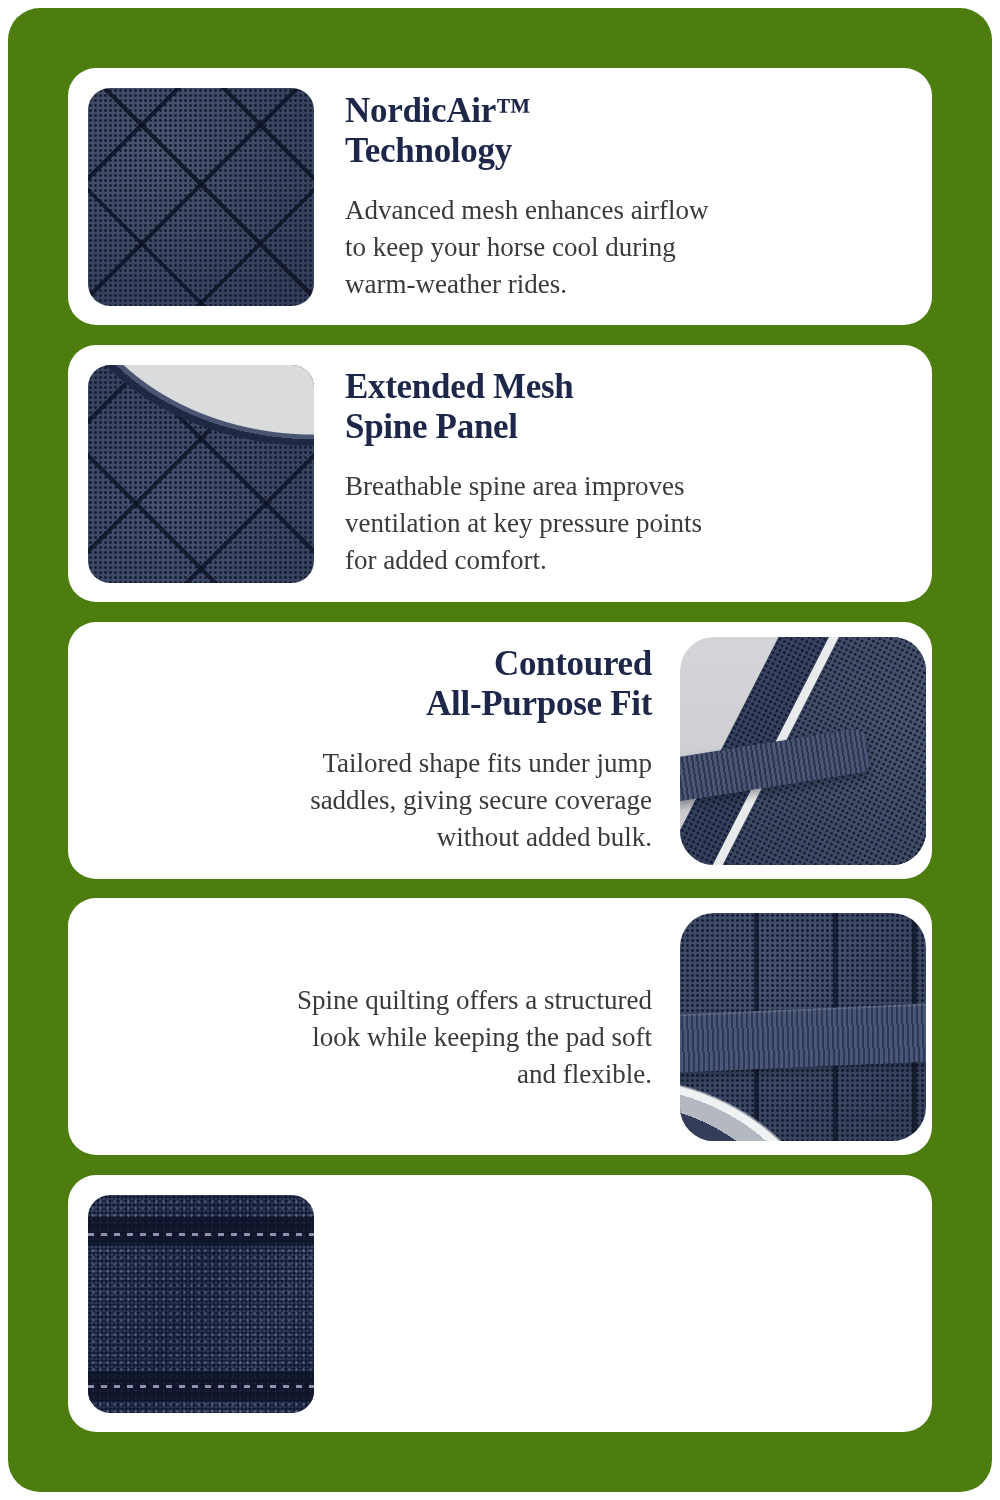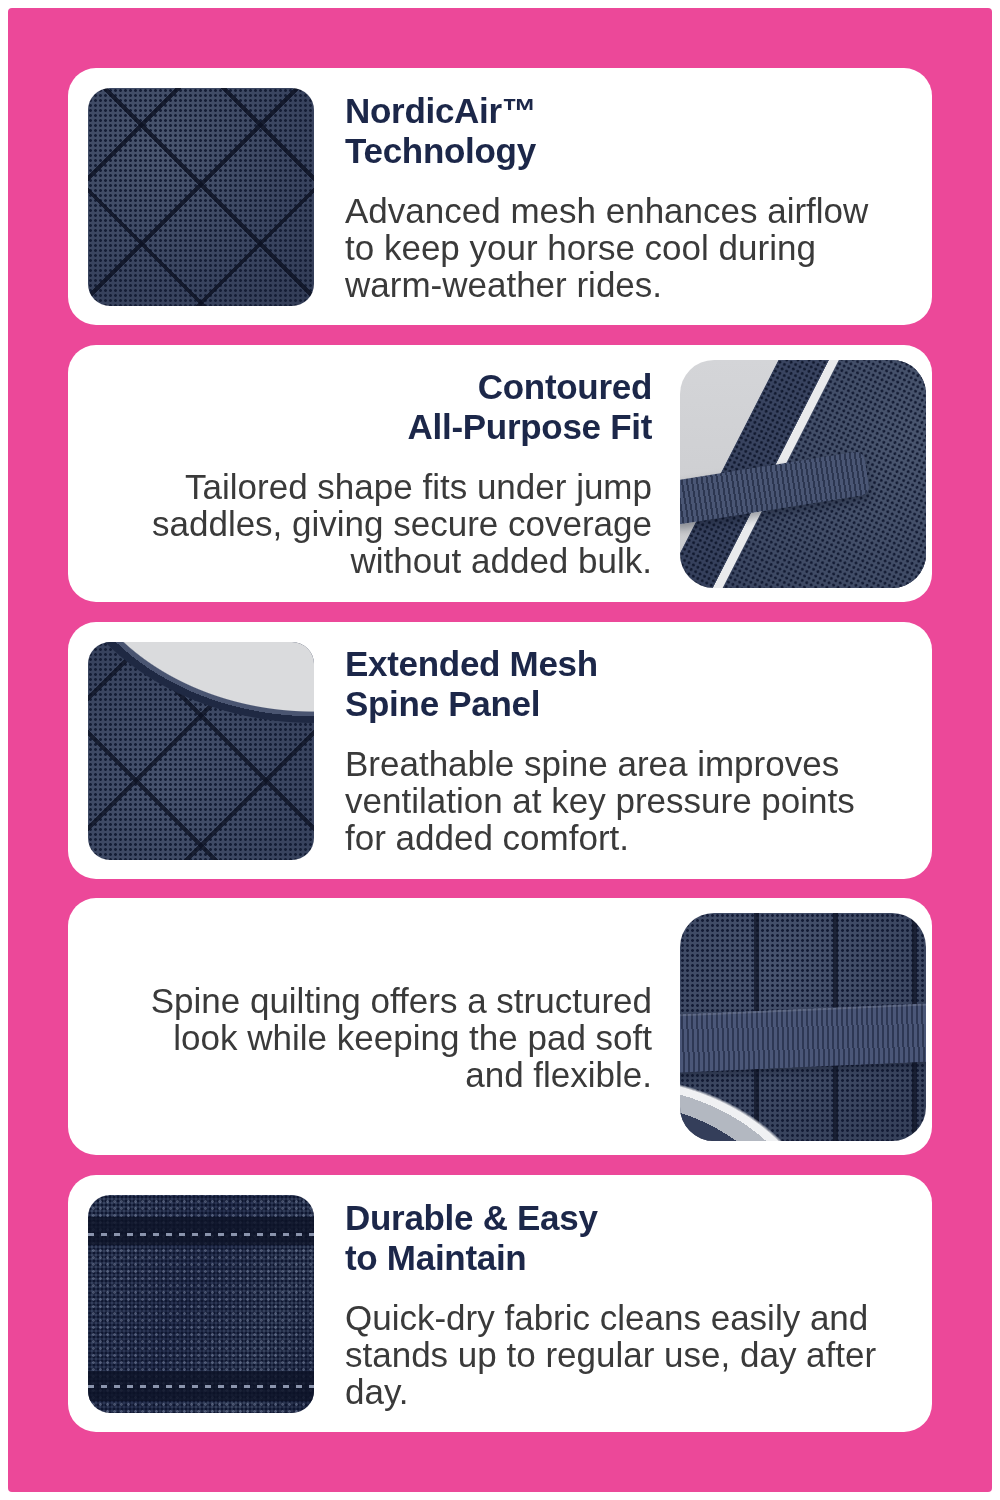--- a/index.html
+++ b/index.html
@@ -1,37 +1,37 @@
 <!DOCTYPE html>
 <html><head>
 <meta charset="utf-8">
 <style>
   html,body{margin:0;padding:0;}
   body{
     width:1000px;height:1500px;position:relative;background:#ffffff;
     font-family:"Liberation Sans", sans-serif;overflow:hidden;
   }
   .panel{
-    position:absolute;inset:8px;background:#ec4899;border-radius:4px;
+    position:absolute;inset:8px;background:#4d7c0f;border-radius:32px;
     padding:60px;box-sizing:border-box;
-    display:flex;flex-direction:column;justify-content:space-between;
+    display:flex;flex-direction:column;justify-content:space-between;font-family:Liberation Serif, serif;
   }
   .card{
     position:relative;flex:0 0 257px;height:257px;background:#ffffff;
     border-radius:28px;display:flex;align-items:center;
   }
   .copy{position:relative;flex:1;box-sizing:border-box;}
   .media-left  .copy{padding:0 36px 0 277px;text-align:left;}
   .media-right .copy{padding:0 280px 0 48px;text-align:right;}
   .title{
     margin:0;font-weight:700;font-size:35px;line-height:40px;
     color:#1c2749;letter-spacing:-0.3px;white-space:pre-line;
   }
   .desc{
-    margin:21px 0 0;font-weight:400;font-size:35px;line-height:37px;
+    margin:21px 0 0;font-weight:400;font-size:27px;line-height:37px;
     color:#3a3a3a;white-space:pre-line;
   }
 
   
   .photo{position:absolute;overflow:hidden;}
   .media-left  .photo{left:20px;top:20px;width:226px;height:218px;border-radius:22px;}
   .media-right .photo{right:6px;top:15px;width:246px;height:228px;border-radius:34px;}
 
   
   .ph-diamond{
@@ -134,61 +134,54 @@
     <div class="photo ph-diamond"></div>
     <div class="copy">
       <h2 class="title">NordicAir™
 Technology</h2>
       <p class="desc">Advanced mesh enhances airflow
 to keep your horse cool during
 warm-weather rides.</p>
     </div>
   </article>
 
+  <article class="card media-left">
+    <div class="photo ph-curve"></div>
+    <div class="copy">
+      <h2 class="title">Extended Mesh
+Spine Panel</h2>
+      <p class="desc">Breathable spine area improves
+ventilation at key pressure points
+for added comfort.</p>
+    </div>
+  </article>
+
   <article class="card media-right">
     <div class="copy">
       <h2 class="title">Contoured
 All-Purpose Fit</h2>
       <p class="desc">Tailored shape fits under jump
 saddles, giving secure coverage
 without added bulk.</p>
     </div>
     <div class="photo ph-edge">
       <div class="pad-b"></div>
       <div class="pad-a"></div>
       <div class="strap"></div>
-    </div>
-  </article>
-
-  <article class="card media-left">
-    <div class="photo ph-curve"></div>
-    <div class="copy">
-      <h2 class="title">Extended Mesh
-Spine Panel</h2>
-      <p class="desc">Breathable spine area improves
-ventilation at key pressure points
-for added comfort.</p>
     </div>
   </article>
 
   <article class="card media-right">
     <div class="copy">
       <p class="desc">Spine quilting offers a structured
 look while keeping the pad soft
 and flexible.</p>
     </div>
     <div class="photo ph-quilt">
       <div class="strap"></div>
     </div>
   </article>
 
   <article class="card media-left">
     <div class="photo ph-mesh"></div>
-    <div class="copy">
-      <h2 class="title">Durable &amp; Easy
-to Maintain</h2>
-      <p class="desc">Quick-dry fabric cleans easily and
-stands up to regular use, day after
-day.</p>
-    </div>
   </article>
 
 </div>
 
 </body></html>

